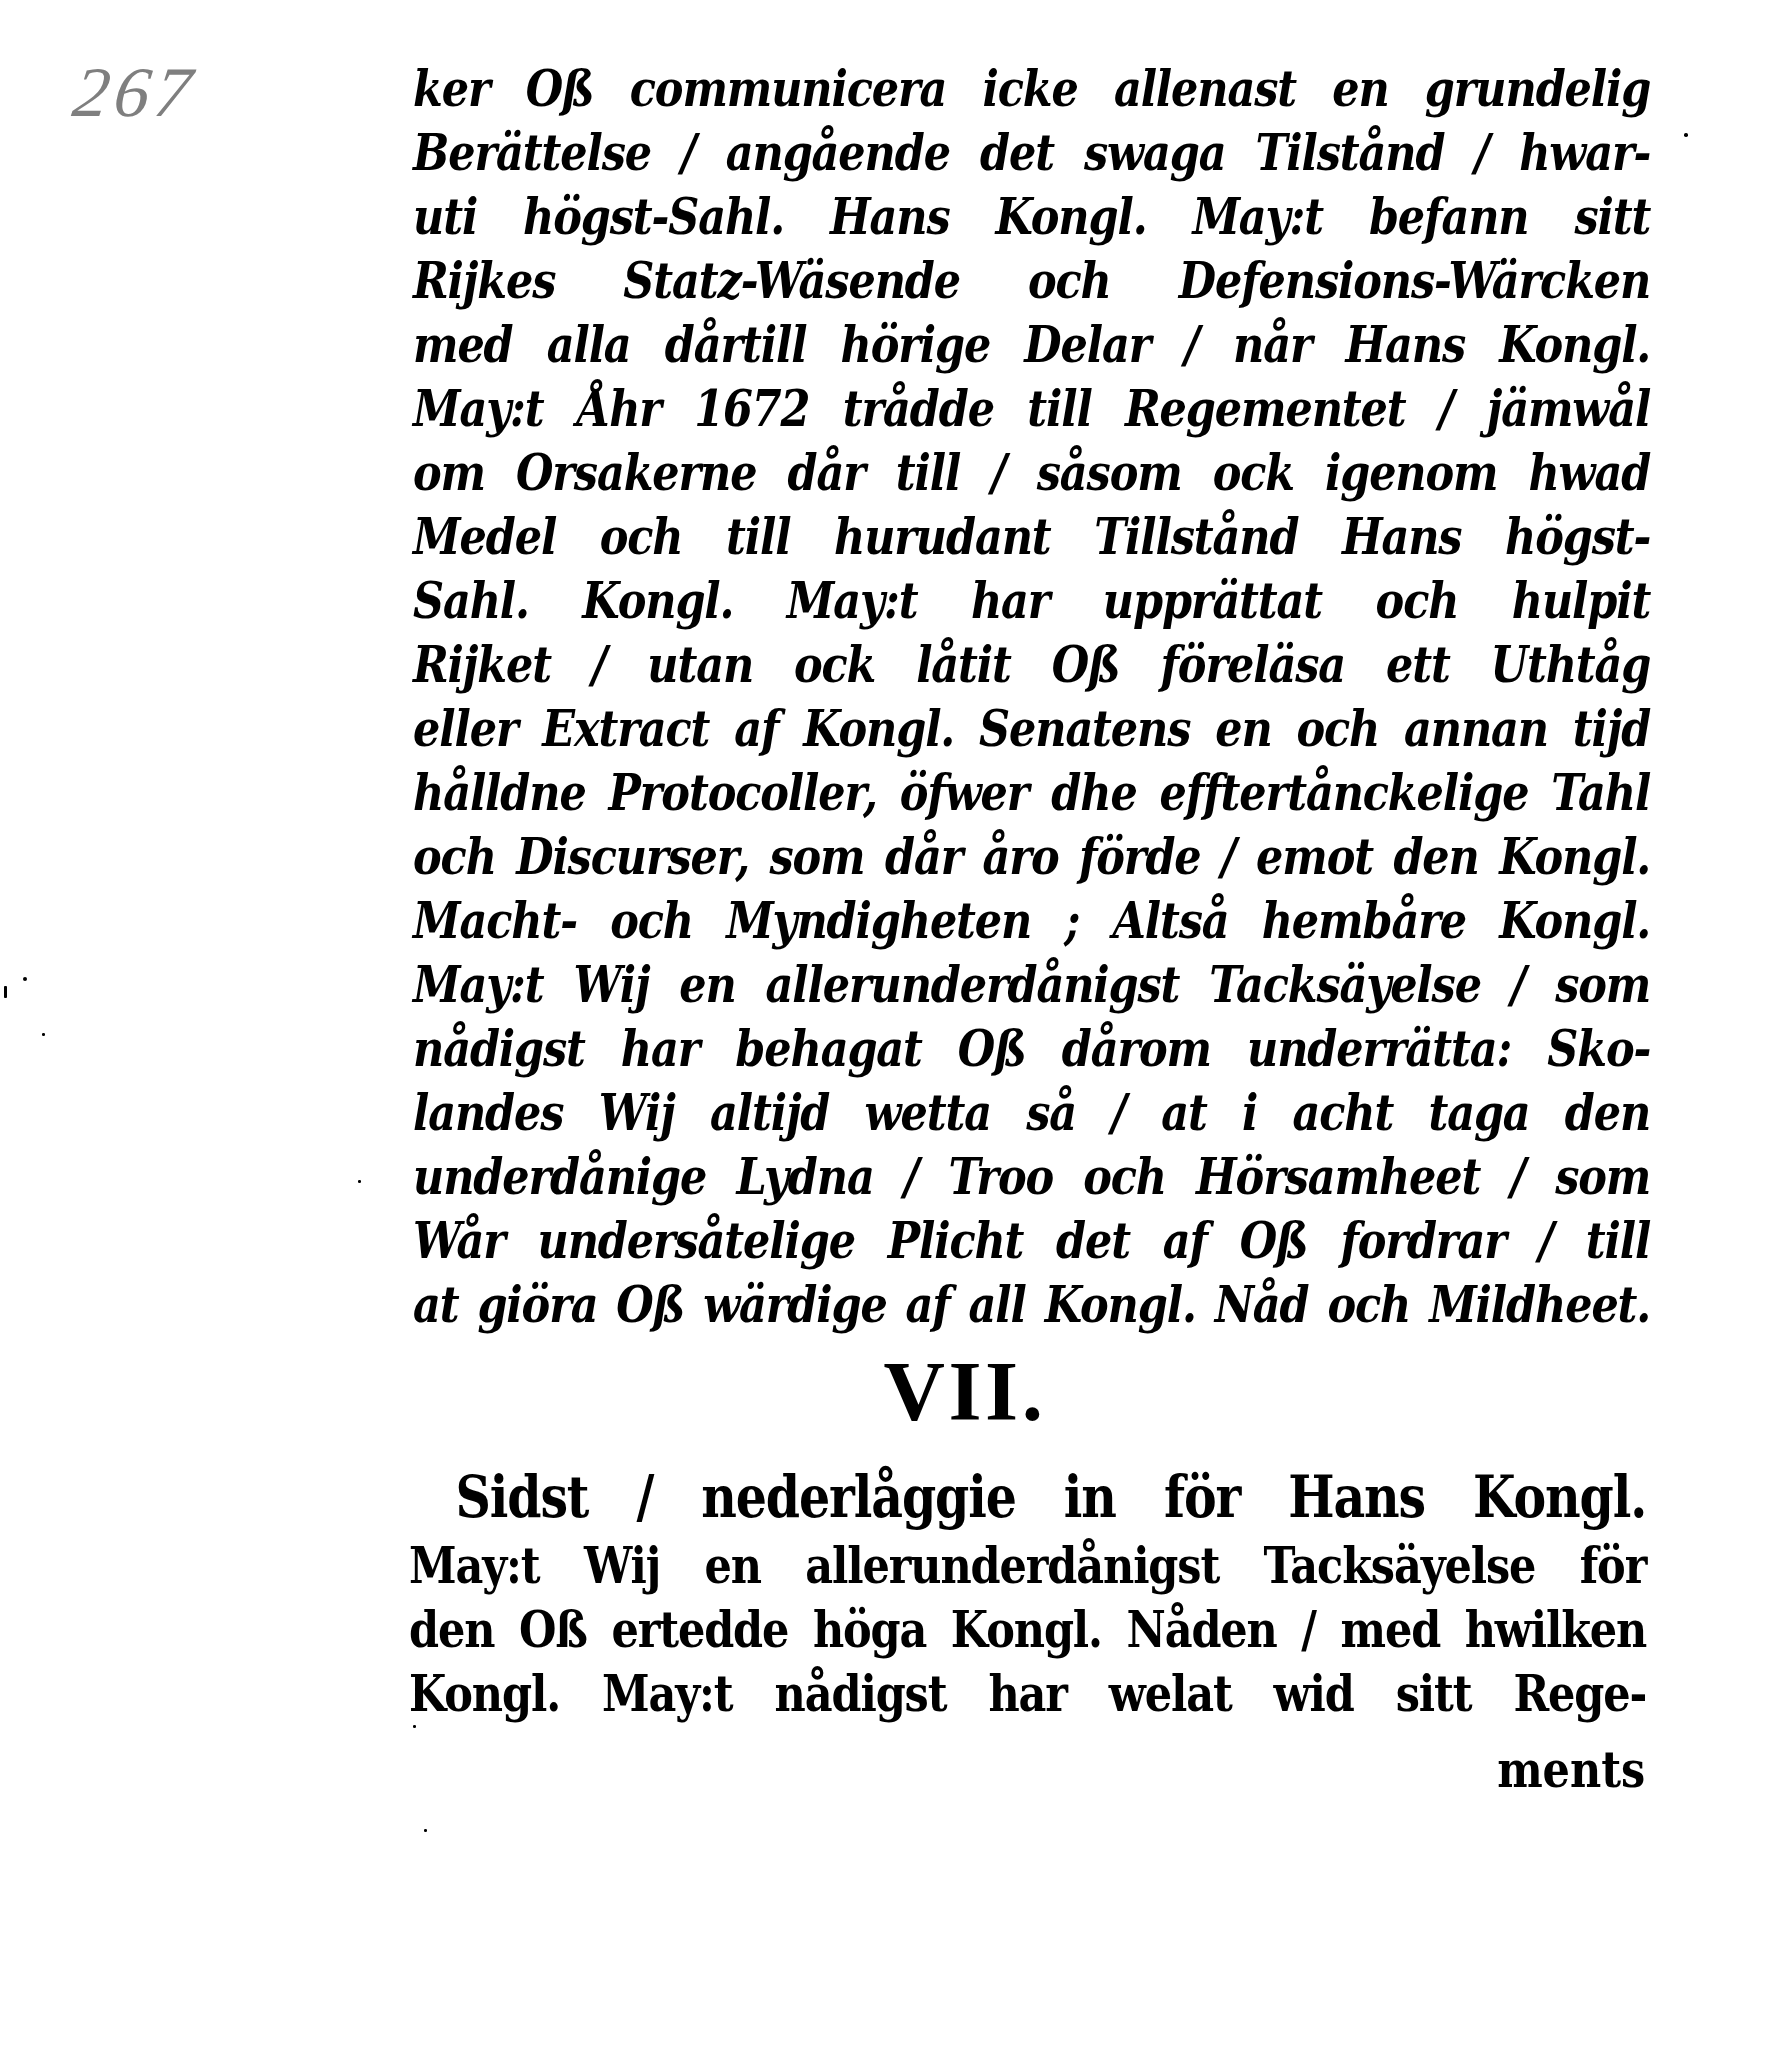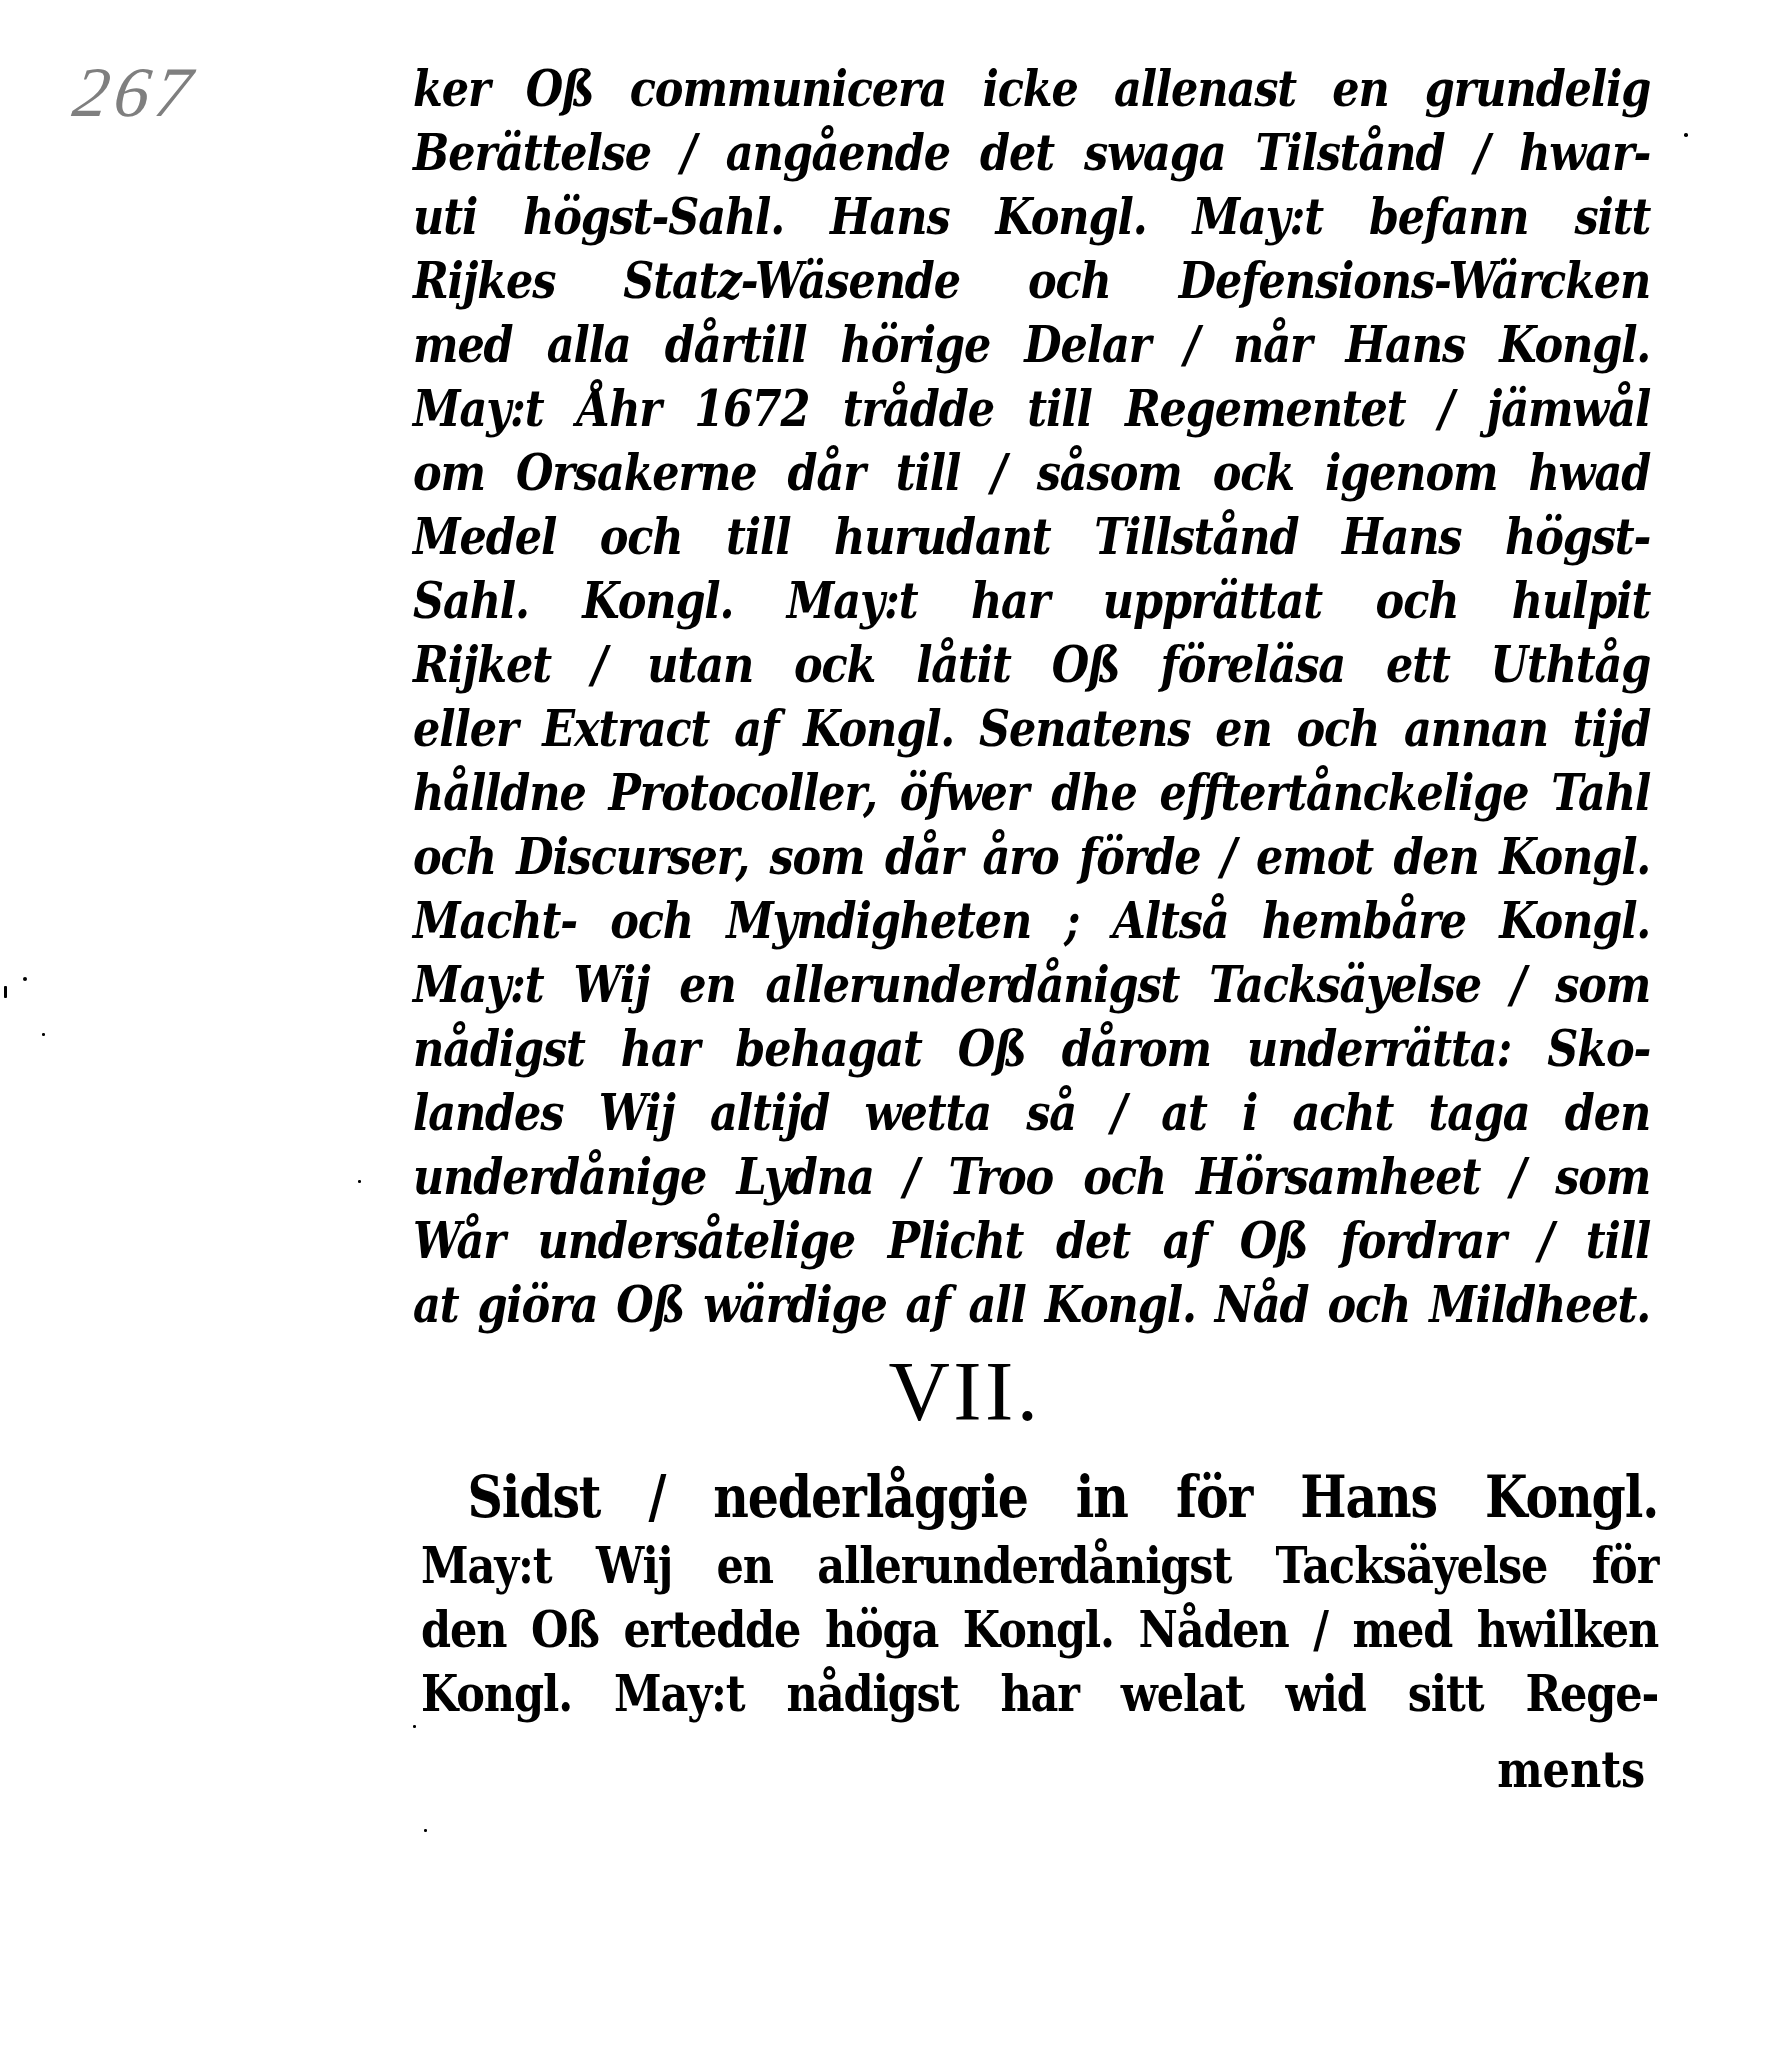--- a/index.html
+++ b/index.html
@@ -56,28 +56,28 @@
       width: 116.3%;
     }
     .section-number {
       position: absolute;
       left: 0;
       width: 1792px;
       top: 1342px;
       text-align: center;
       font-family: "Liberation Serif", serif;
       font-size: 85px;
-      font-weight: normal;
+      font-weight: bold;
       letter-spacing: 3.5px;
       padding-left: 138px;
       box-sizing: border-box;
     }
     .text-block-2 {
       position: absolute;
-      left: 421px;
+      left: 409px;
       top: 1460px;
       width: 1237px;
     }
     .line.first-big {
       font-size: 57px;
       height: 74px;
       line-height: 74px;
       padding-left: 54px;
       box-sizing: border-box;
     }

